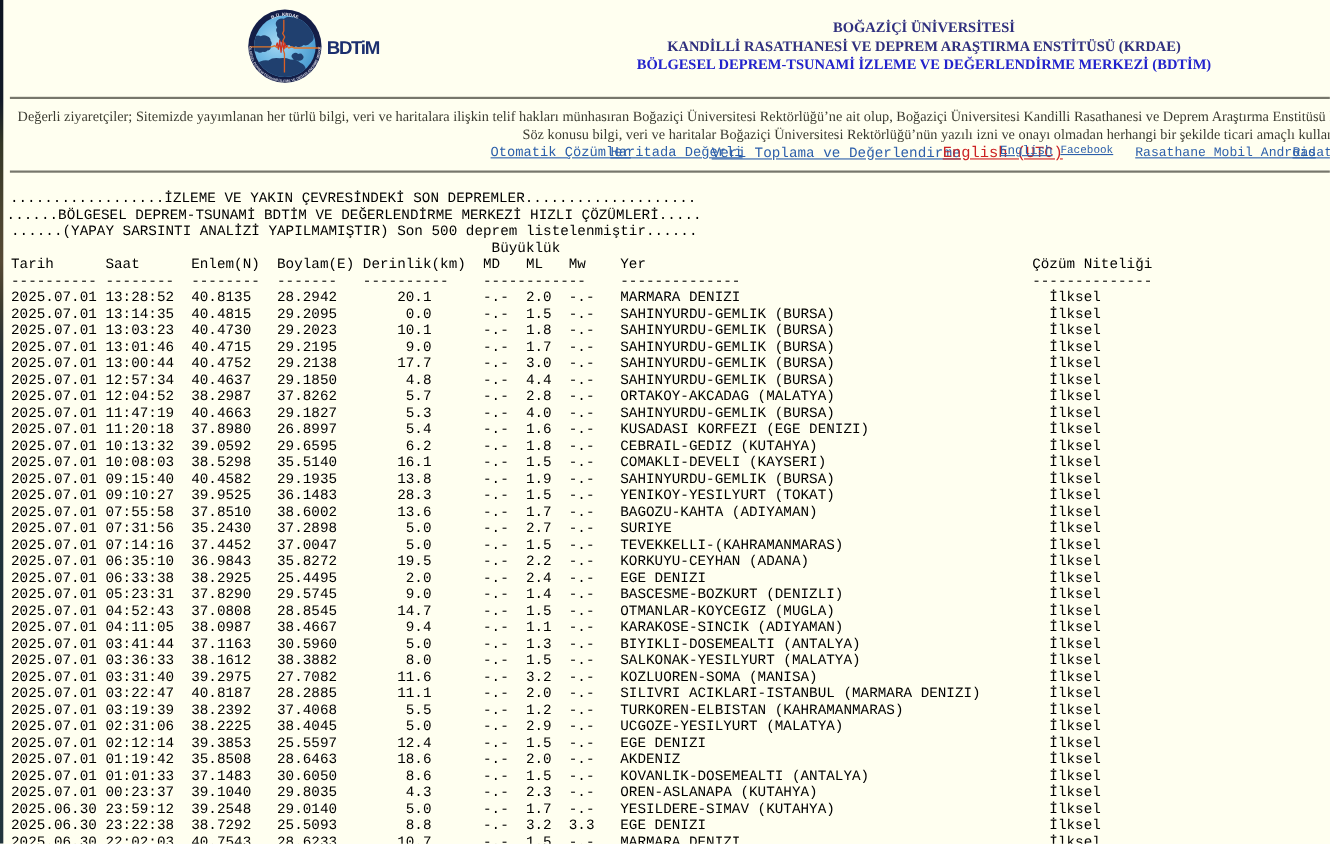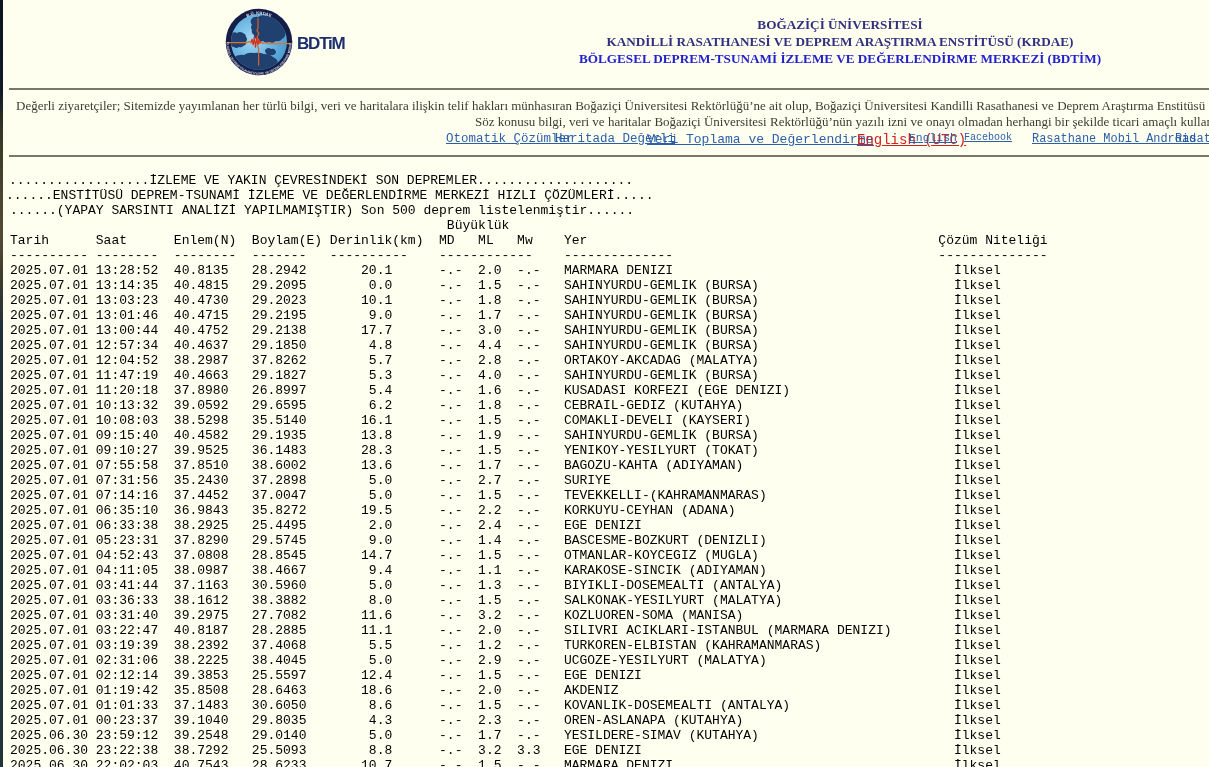--- a/index.html
+++ b/index.html
@@ -55,21 +55,21 @@
 <span class="lnk" id="l1" style="left:446px;color:#2c5faa;font-size:12.5px">Otomatik Çözümler</span>
 <span class="lnk" id="l2" style="left:555px;color:#2c5faa;font-size:12.5px">Haritada Değerli</span>
 <span class="lnk" id="l3" style="left:647px;color:#2c5faa;font-size:13px">Veri Toplama ve Değerlendirme</span>
 <span class="lnk" id="l4" style="left:857px;color:#c22;font-size:14px">English (UTC)</span>
 <span class="lnk" id="l5" style="left:909px;color:#2c5faa;font-size:11.4px">English</span>
 <span class="lnk" id="l6" style="left:964px;color:#2c5faa;font-size:10px">Facebook</span>
 <span class="lnk" id="l7" style="left:1032px;color:#2c5faa;font-size:11.9px">Rasathane Mobil Android</span>
 <span class="lnk" id="l8" style="left:1175px;color:#2c5faa;font-size:12px">Rasathane Mobil IOS</span>
 <div class="hr" style="top:155.2px;height:2px"></div>
 <pre><span style="position:relative;left:-1px">..................İZLEME VE YAKIN ÇEVRESİNDEKİ SON DEPREMLER....................</span>
-<span style="position:relative;left:-4px">......ENSTİTÜSÜ DEPREM-TSUNAMİ İZLEME VE DEĞERLENDİRME MERKEZİ HIZLI ÇÖZÜMLERİ.....</span>
+<span style="position:relative;left:-4px">......BÖLGESEL DEPREM-TSUNAMİ BDTİM VE DEĞERLENDİRME MERKEZİ HIZLI ÇÖZÜMLERİ.....</span>
 ......(YAPAY SARSINTI ANALİZİ YAPILMAMIŞTIR) Son 500 deprem listelenmiştir......
                                                         Büyüklük
 Tarih      Saat      Enlem(N)  Boylam(E) Derinlik(km)  MD   ML   Mw    Yer                                             Çözüm Niteliği
 ---------- --------  --------  -------   ----------    ------------    --------------                                  --------------
 2025.07.01 13:28:52  40.8135   28.2942       20.1      -.-  2.0  -.-   MARMARA DENIZI                                    İlksel
 2025.07.01 13:14:35  40.4815   29.2095        0.0      -.-  1.5  -.-   SAHINYURDU-GEMLIK (BURSA)                         İlksel
 2025.07.01 13:03:23  40.4730   29.2023       10.1      -.-  1.8  -.-   SAHINYURDU-GEMLIK (BURSA)                         İlksel
 2025.07.01 13:01:46  40.4715   29.2195        9.0      -.-  1.7  -.-   SAHINYURDU-GEMLIK (BURSA)                         İlksel
 2025.07.01 13:00:44  40.4752   29.2138       17.7      -.-  3.0  -.-   SAHINYURDU-GEMLIK (BURSA)                         İlksel
 2025.07.01 12:57:34  40.4637   29.1850        4.8      -.-  4.4  -.-   SAHINYURDU-GEMLIK (BURSA)                         İlksel

